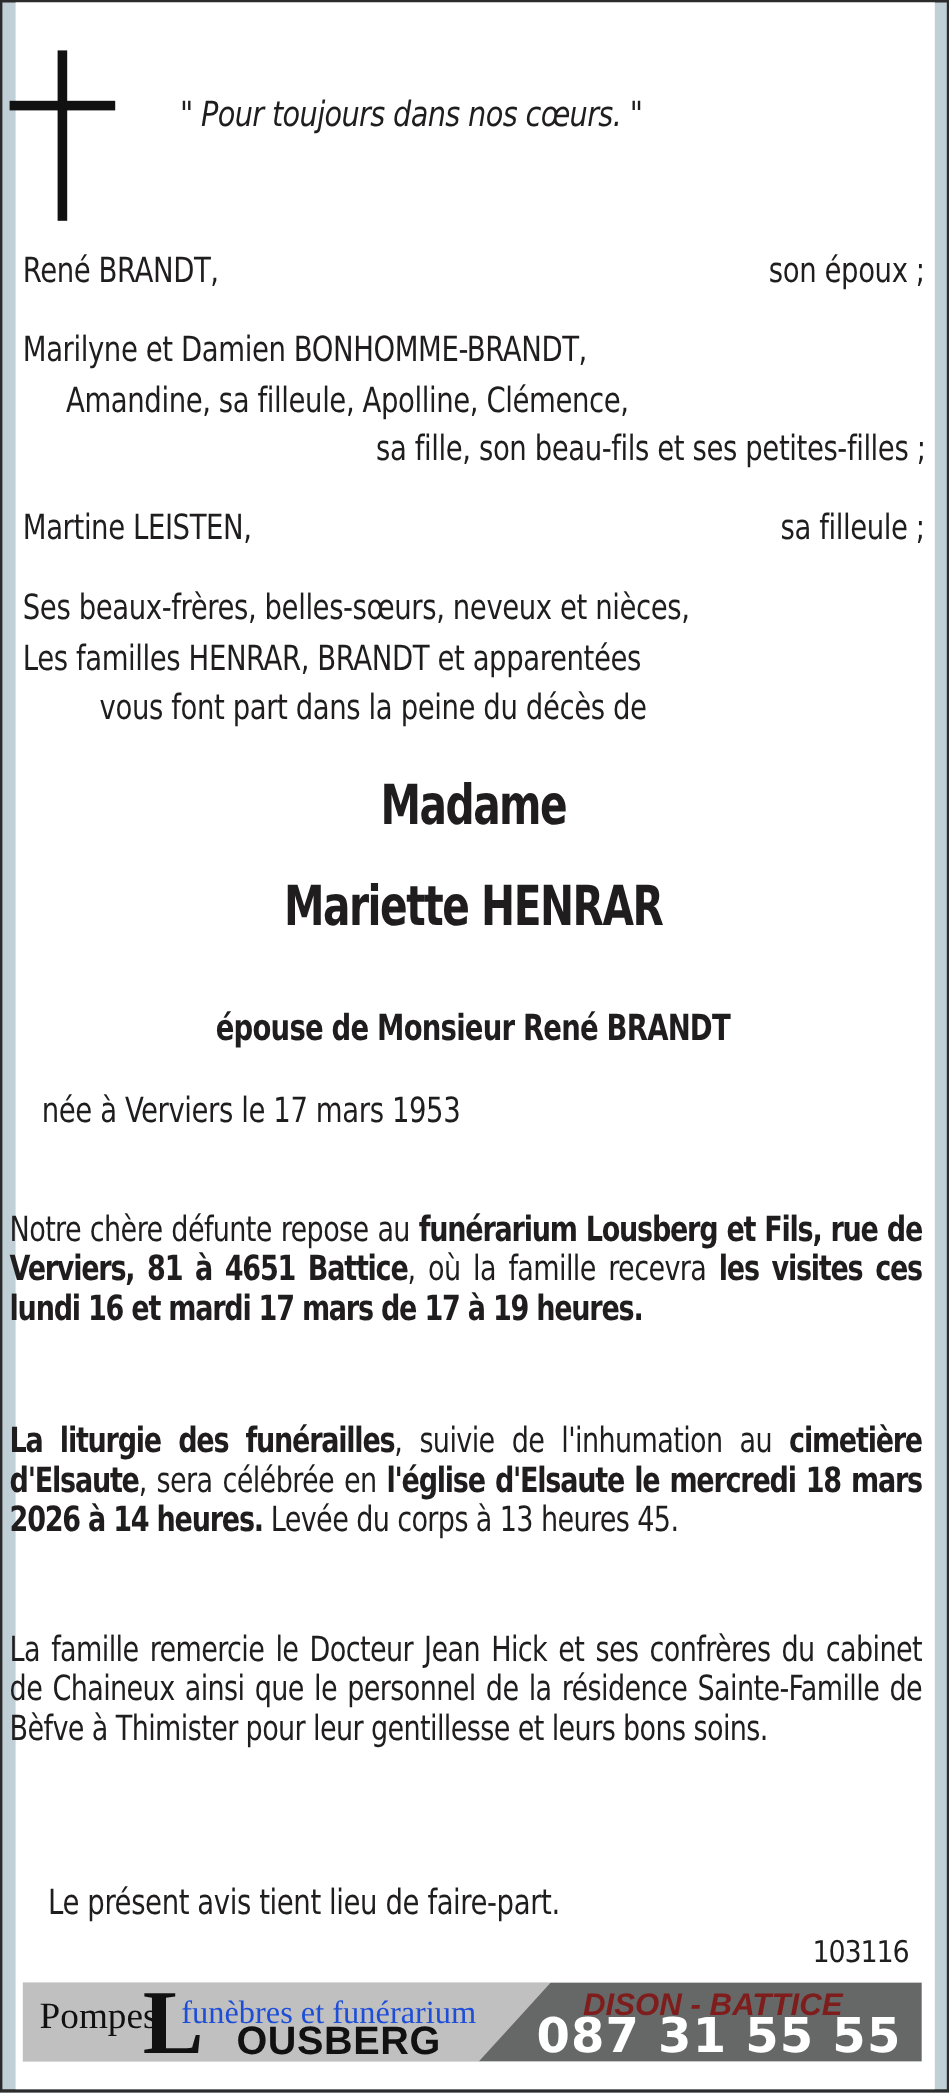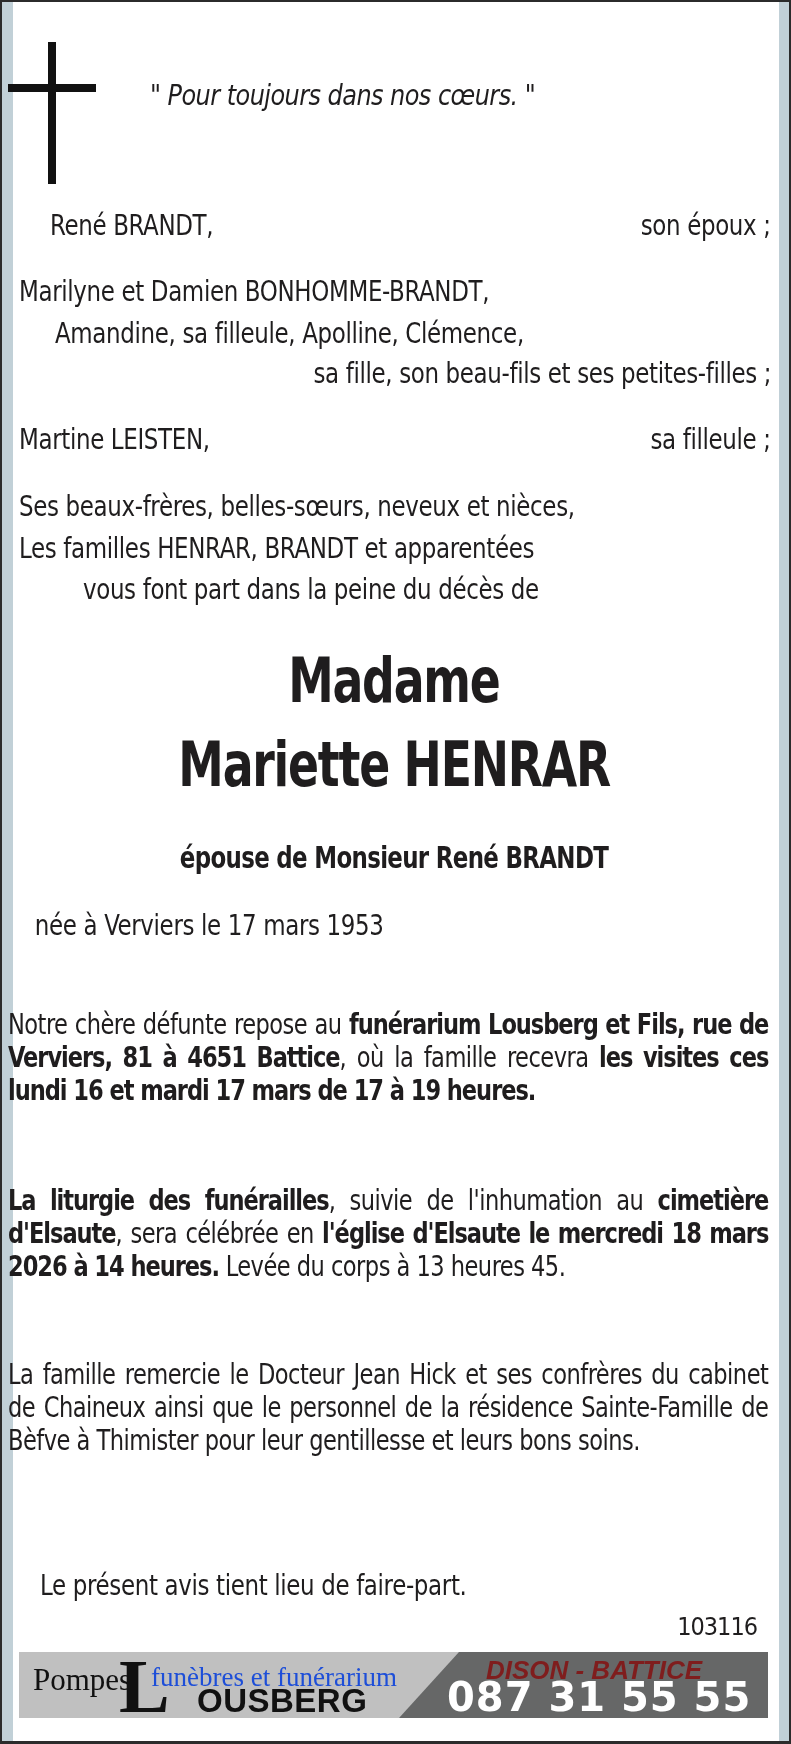--- a/index.html
+++ b/index.html
@@ -20,21 +20,21 @@
     .quote {
       position: absolute; left: 150px; top: 78px; font-size: 29px; font-style: italic;
       letter-spacing: -0.6px; transform: scaleX(0.92); transform-origin: left top; white-space: nowrap;
     }
     .txt { position: absolute; font-size: 29px; white-space: nowrap; letter-spacing: -0.4px; }
     .cond { display: inline-block; transform: scaleX(0.88); transform-origin: left top; }
     .right-al { text-align: right; }
     .right-al .cond { transform-origin: right top; }
     .center { text-align: left; left: 11px; width: 766px; }
     .center .cond { transform-origin: center top; }
-    .title { position: absolute; left: 11px; width: 766px; text-align: center; font-weight: bold; font-size: 62px; letter-spacing: -1.5px; white-space: nowrap; }
+    .title { position: absolute; left: 11px; width: 766px; text-align: center; font-weight: bold; font-size: 46px; letter-spacing: -1.5px; white-space: nowrap; }
     .title .cond { transform: scaleX(0.82); transform-origin: center top; }
     .subtitle { position: absolute; left: 11px; width: 766px; text-align: center; font-weight: bold; font-size: 30px; letter-spacing: -0.8px; white-space: nowrap; }
     .subtitle .cond { transform: scaleX(0.85); transform-origin: center top; }
     .para {
       position: absolute; left: 8px; width: 760px; font-size: 29px; line-height: 33px;
       text-align: justify; text-align-last: left; letter-spacing: -0.6px;
     }
     .para .inner { display: block; width: 880px; transform: scaleX(0.864); transform-origin: left top; }
     .para b { font-weight: bold; letter-spacing: -1.2px; }
     .refnum { position: absolute; right: 34px; top: 1612px; font-size: 25px; letter-spacing: -1px; }
@@ -59,21 +59,21 @@
 <div class="frame">
   <div class="paper"></div>
 </div>
 
 <div class="cross">
   <div class="v"></div>
     <div class="h"></div>
 </div>
 <div class="quote">" Pour toujours dans nos cœurs. "</div>
 
-<div class="txt" style="left:19px; top:208px;margin-left:31px;"><span class="cond">René BRANDT,</span></div>
+<div class="txt" style="left:19px; top:208px;"><span class="cond">René BRANDT,</span></div>
 <div class="txt right-al" style="right:20px; top:208px;"><span class="cond">son époux ;</span></div>
 
 <div class="txt" style="left:19px; top:274px;"><span class="cond">Marilyne et Damien BONHOMME-BRANDT,</span></div>
 <div class="txt" style="left:55px; top:316px;"><span class="cond">Amandine, sa filleule, Apolline, Clémence,</span></div>
 <div class="txt right-al" style="right:20px; top:356px;"><span class="cond">sa fille, son beau-fils et ses petites-filles ;</span></div>
 
 <div class="txt" style="left:19px; top:422px;"><span class="cond">Martine LEISTEN,</span></div>
 <div class="txt right-al" style="right:20px; top:422px;"><span class="cond">sa filleule ;</span></div>
 
 <div class="txt" style="left:19px; top:489px;"><span class="cond">Ses beaux-frères, belles-sœurs, neveux et nièces,</span></div>

